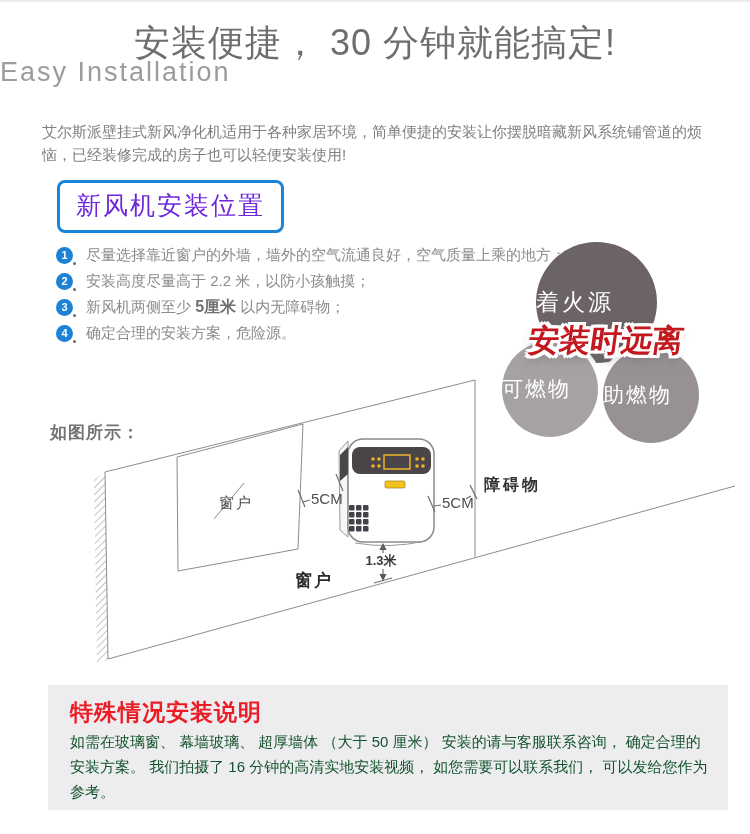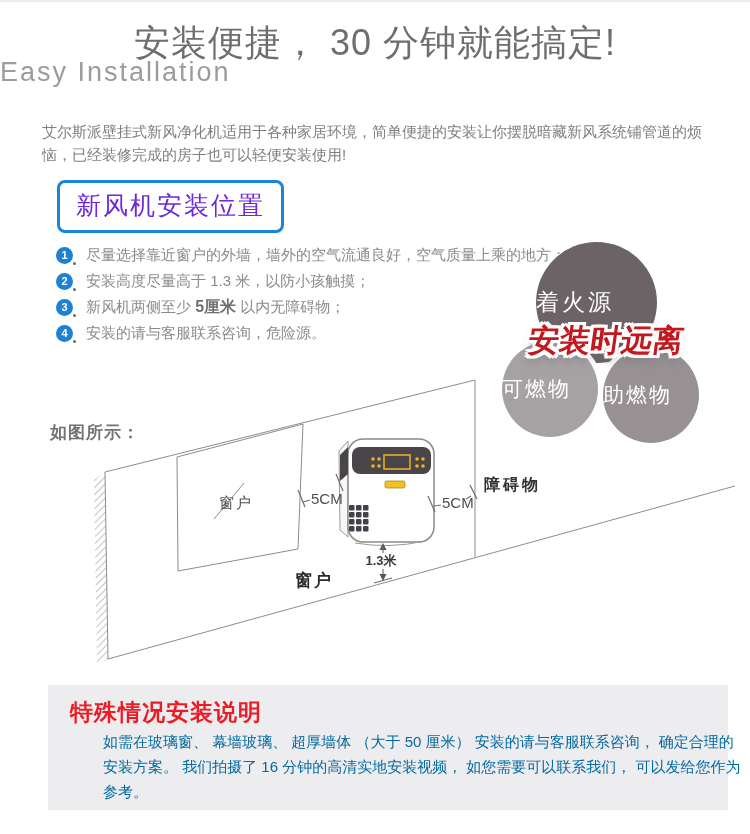--- a/index.html
+++ b/index.html
@@ -82,21 +82,21 @@
   .special-panel {
     position:absolute; top:685px; left:48px; width:680px; height:125px;
     background:#ededef;
   }
   .special-title {
     position:absolute; top:12px; left:22px;
     font-size:23px; font-weight:bold; color:#ed1c24; letter-spacing:1px;
   }
   .special-body {
     position:absolute; top:44px; left:22px; width:640px;
-    font-size:15px; line-height:25px; color:#0369a1;margin-left:33px;
+    font-size:15px; line-height:25px; color:#14532d;
   }
 </style>
 </head>
 <body>
 
 <div class="page">
   <div class="top-strip"></div>
 
   <div class="main-title">安装便捷， 30 分钟就能搞定!</div>
   <div class="sub-title">Easy Installation</div>
@@ -105,29 +105,29 @@
 
   <div class="section-box">新风机安装位置</div>
 
   <div class="points">
     <div class="point">
       <span class="badge">1</span>
       <span class="point-text"><span>尽量选择靠近窗户的外墙，墙外的空气流通良好，空气质量上乘的地方；</span><b></b><span></span></span>
     </div>
     <div class="point">
       <span class="badge">2</span>
-      <span class="point-text"><span>安装高度尽量高于 1.3 米，以防小孩触摸；</span><b></b><span></span></span>
+      <span class="point-text"><span>安装高度尽量高于 2.2 米，以防小孩触摸；</span><b></b><span></span></span>
     </div>
     <div class="point">
       <span class="badge">3</span>
       <span class="point-text"><span>新风机两侧至少 </span><b>5厘米</b><span> 以内无障碍物；</span></span>
     </div>
     <div class="point">
       <span class="badge">4</span>
-      <span class="point-text"><span>安装的请与客服联系咨询，危险源。</span><b></b><span></span></span>
+      <span class="point-text"><span>确定合理的安装方案，危险源。</span><b></b><span></span></span>
     </div>
   </div>
 
   <div class="circle circle-top">
     <span>着火源</span>
   </div>
   <div class="circle circle-left">
     <span>可燃物</span>
   </div>
   <div class="circle circle-right">

